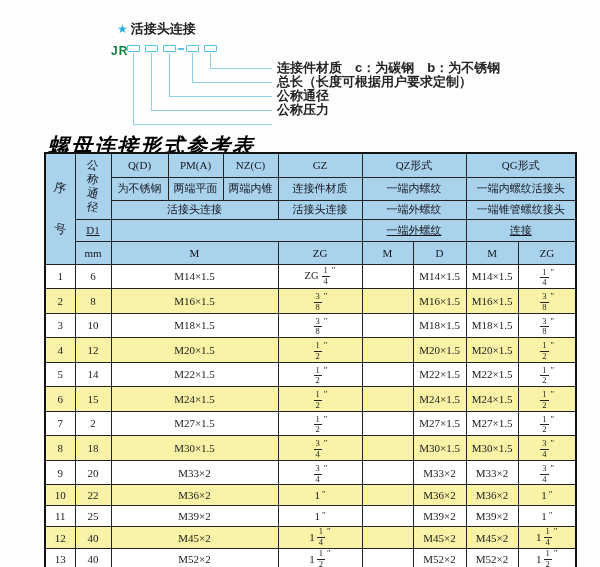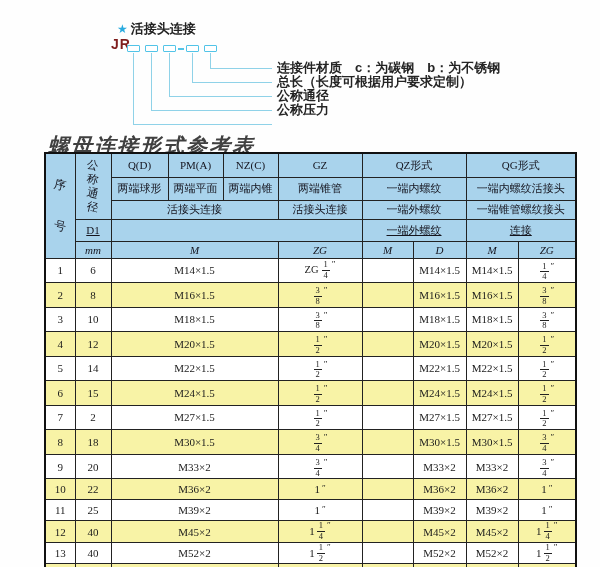--- a/index.html
+++ b/index.html
@@ -19,61 +19,61 @@
   .page{position:absolute;inset:0;}
 
   
   .diagram-heading{
     position:absolute;left:117px;top:20px;
     font-family:"Liberation Sans","DejaVu Sans",sans-serif;
     font-weight:bold;font-size:13px;color:#222;white-space:nowrap;
   }
   .star{color:var(--accent);font-size:12px;margin-right:3px;}
   .code-prefix{
-    position:absolute;left:111px;top:36px;
+    position:absolute;left:111px;top:44px;
     font-family:"Liberation Sans","DejaVu Sans",sans-serif;
-    font-weight:bold;font-size:14px;color:#7f1d1d;letter-spacing:1px;
+    font-weight:bold;font-size:12px;color:#15803d;letter-spacing:1px;
   }
   .codebox{
     position:absolute;top:45px;width:13px;height:7px;
     border:1.5px solid #52c4e8;background:#ffffff;border-radius:1px;
   }
   .dashmark{position:absolute;top:48px;width:6px;height:2px;background:#52c4e8;}
   .cline{position:absolute;background:var(--connector);}
   .dlabel{
     position:absolute;left:277px;height:14px;line-height:14px;
     font-family:"Liberation Sans","DejaVu Sans",sans-serif;
     font-weight:bold;font-size:13px;color:#242424;white-space:nowrap;
   }
 
   
   .page-title{
     position:absolute;left:40px;top:124px;margin:8px;
     font-family:"Liberation Serif","DejaVu Serif",serif;
-    font-style:italic;font-weight:bold;font-size:21px;color:#404040;
+    font-style:italic;font-weight:bold;font-size:21px;color:#000000;
     letter-spacing:2px;white-space:nowrap;
   }
 
   
   table.ref-table{
     position:absolute;left:44px;top:152px;width:531px;
     border-collapse:collapse;table-layout:fixed;
     border:2px solid #111;font-size:11px;
   }
   .ref-table th,.ref-table td{
     border:1px solid var(--border);
     text-align:center;vertical-align:middle;padding:0 1px;
     font-weight:normal;overflow:hidden;
   }
   .ref-table thead th{background:var(--header-bg);color:#15151f;}
   .ref-table thead tr:nth-child(1) th{height:24px;}
   .ref-table thead tr:nth-child(2) th{height:23px;}
   .ref-table thead tr:nth-child(3) th{height:19px;}
   .ref-table thead tr:nth-child(4) th{height:22px;text-decoration:underline;}
-  .ref-table thead tr:nth-child(5) th{height:17px;font-style:italic;}
+  .ref-table thead tr:nth-child(5) th{height:23px;}
   .ref-table tbody tr{height:21px;}
   .ref-table tbody td{background:#ffffff;}
   .ref-table tbody tr.alt td{background:var(--alt-bg);}
 
   .vstack{display:flex;flex-direction:column;align-items:center;justify-content:center;}
   .vchar{display:block;font-size:11.5px;line-height:14px;transform:rotate(13deg);}
   .serial-stack{gap:27px;}
   .serial-stack .vchar{font-size:12px;}
 
   
@@ -151,24 +151,24 @@
             </span>
         </th>
         <th>Q(D)</th>
         <th>PM(A)</th>
         <th>NZ(C)</th>
         <th>GZ</th>
         <th colspan="2">QZ形式</th>
         <th colspan="2">QG形式</th>
       </tr>
       <tr>
-        <th>两端球形</th>
+        <th>为不锈钢</th>
         <th>两端平面</th>
         <th>两端内锥</th>
-        <th>两端锥管</th>
+        <th>连接件材质</th>
         <th colspan="2">一端内螺纹</th>
         <th colspan="2">一端内螺纹活接头</th>
       </tr>
       <tr>
         <th colspan="3">活接头连接</th>
         <th>活接头连接</th>
         <th colspan="2">一端外螺纹</th>
         <th colspan="2">一端锥管螺纹接头</th>
       </tr>
       <tr>

